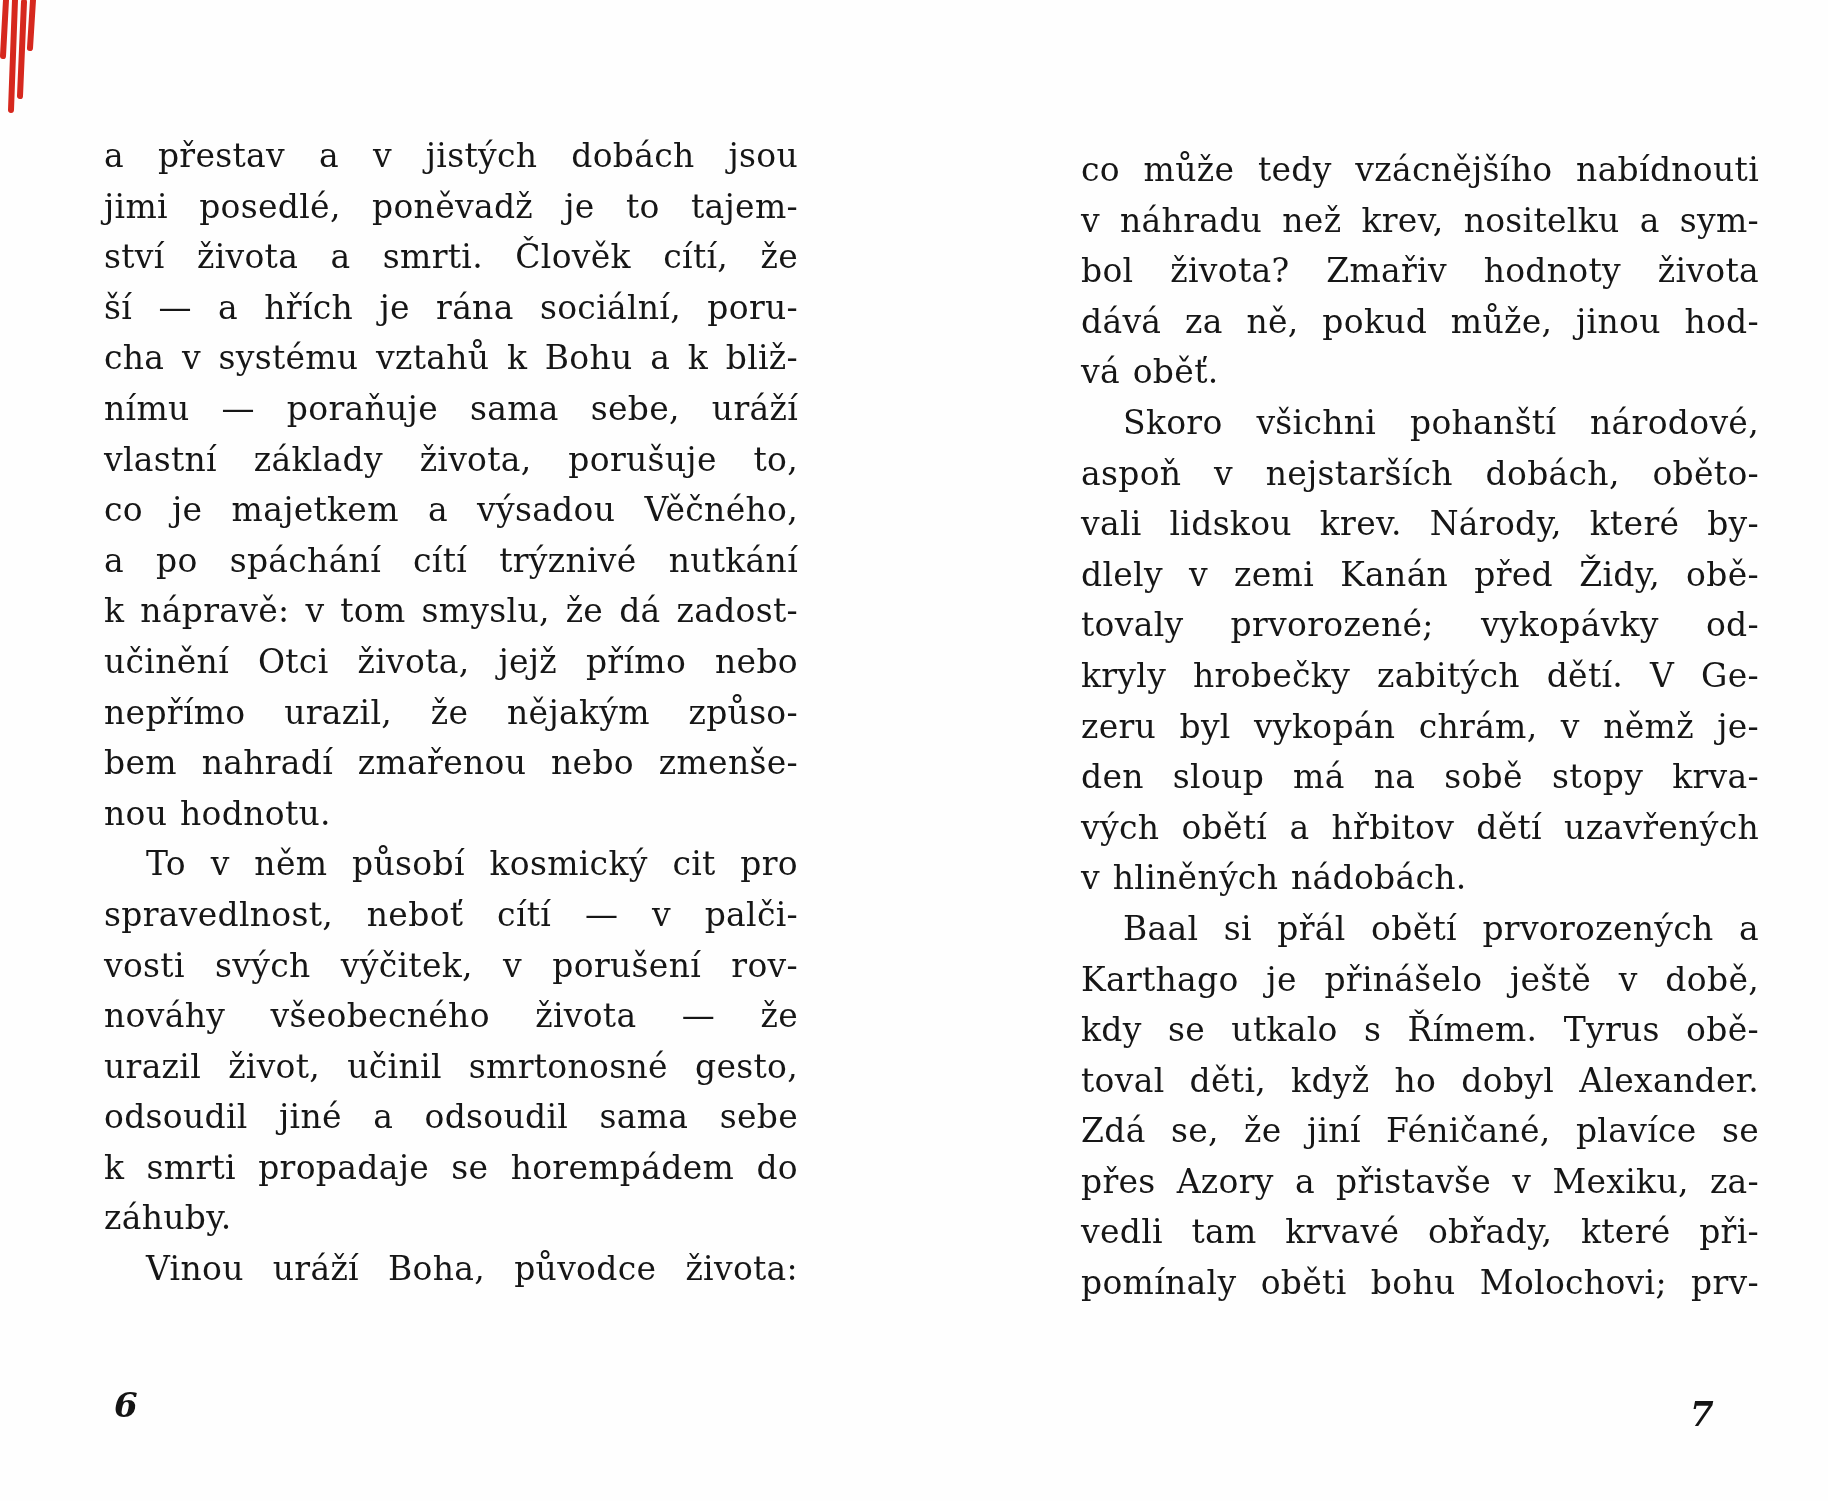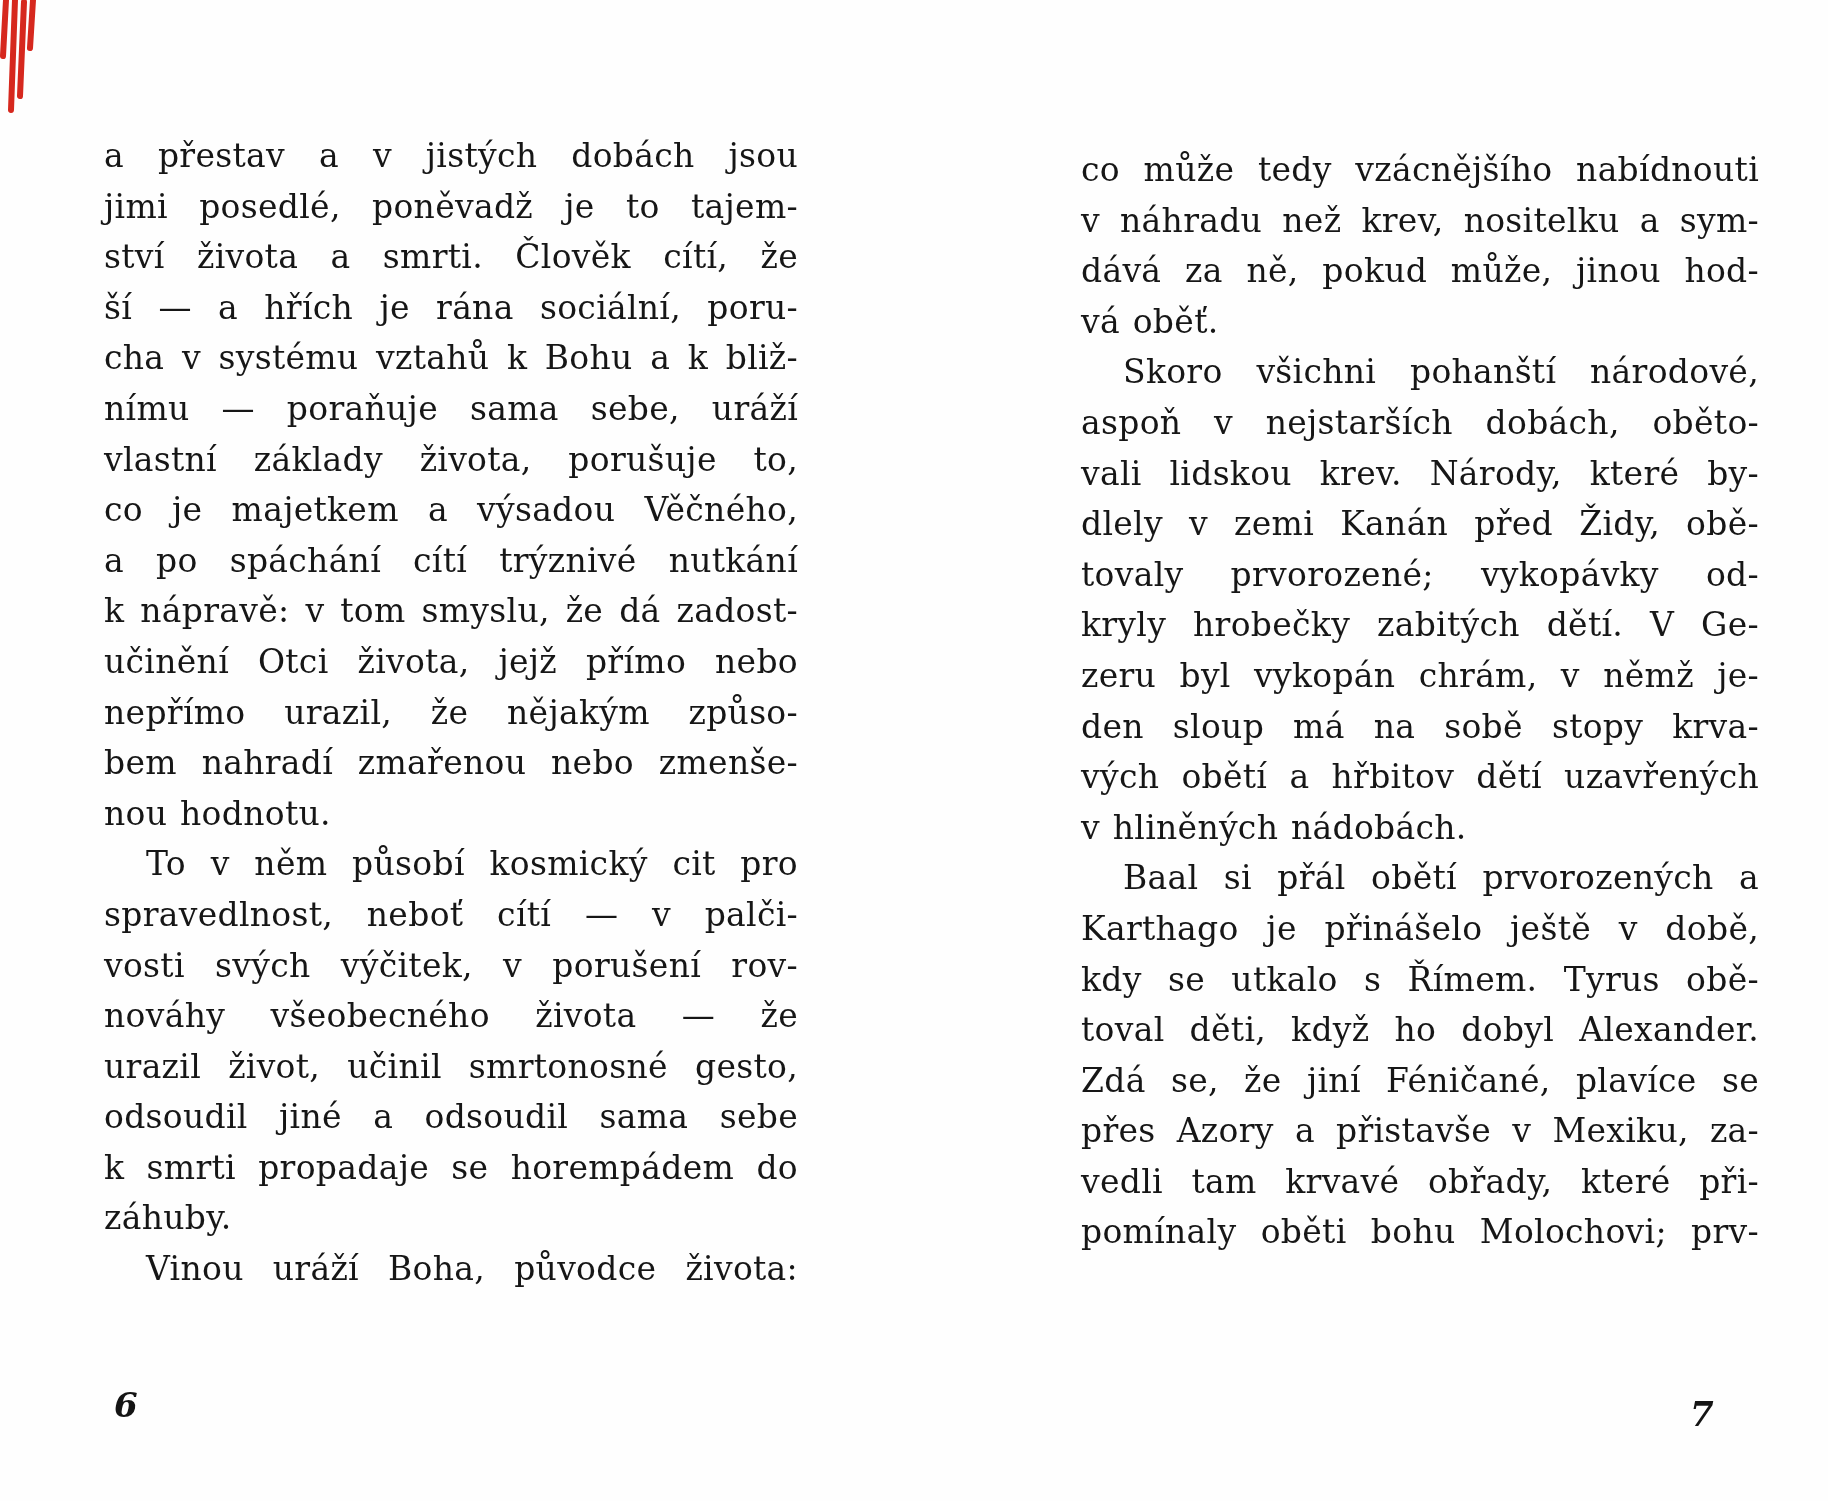--- a/index.html
+++ b/index.html
@@ -94,20 +94,21 @@
         <span class="line indent">Vinou uráží Boha, původce života:</span>
       </div>
     <div class="pagenum pn-left">6</div>
   </section>
 
   <section>
     <div class="text-block right-col">
 
     <span class="line">co může tedy vzácnějšího nabídnouti</span>
         <span class="line">v náhradu než krev, nositelku a sym-</span>
+        <span class="line">bol života? Zmařiv hodnoty života</span>
         <span class="line">dává za ně, pokud může, jinou hod-</span>
         <span class="line end">vá oběť.</span>
         <span class="line indent">Skoro všichni pohanští národové,</span>
         <span class="line">aspoň v nejstarších dobách, oběto-</span>
         <span class="line">vali lidskou krev. Národy, které by-</span>
         <span class="line">dlely v zemi Kanán před Židy, obě-</span>
         <span class="line">tovaly prvorozené; vykopávky od-</span>
         <span class="line">kryly hrobečky zabitých dětí. V Ge-</span>
         <span class="line">zeru byl vykopán chrám, v němž je-</span>
         <span class="line">den sloup má na sobě stopy krva-</span>

